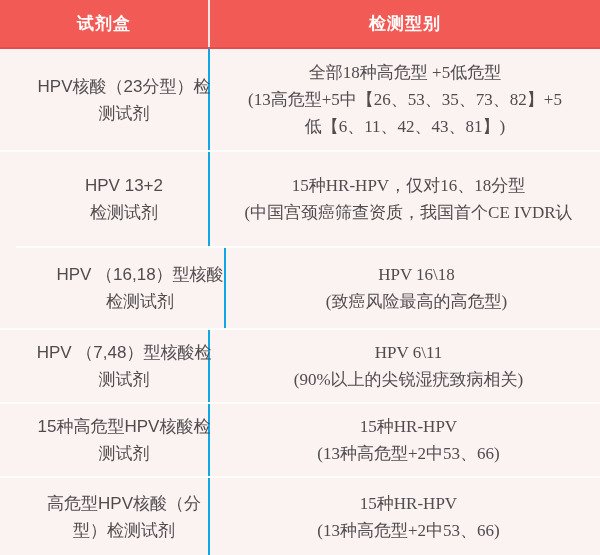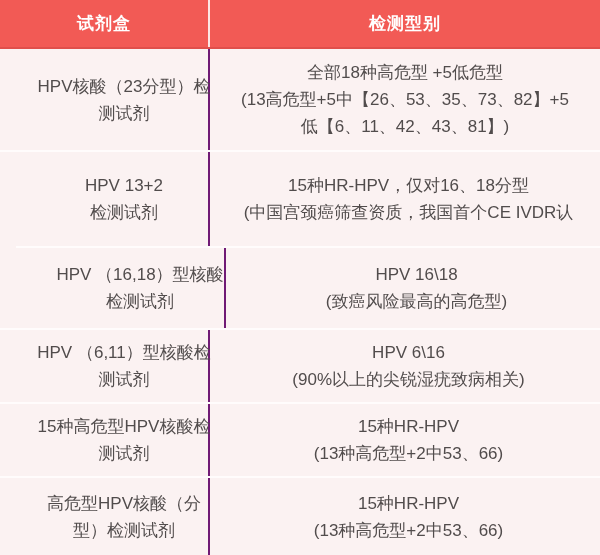--- a/index.html
+++ b/index.html
@@ -49,25 +49,26 @@
     box-sizing: border-box;
   }
   .cell.left {
     width: 210px;
     flex: 0 0 210px;
   }
   .header-row .cell.left {
     border-right: 2px solid rgba(255,255,255,0.85);
   }
   .row .cell.left {
-    border-right: 2px solid #701a75;
+    border-right: 2px solid #0ea5e9;
     padding-left: 40px;
   }
   .cell.right {
     flex: 1 1 auto;
+    font-family: Liberation Serif, serif;
   }
   .row .cell {
     display: flex;
     flex-direction: column;
     align-items: center;
     justify-content: center;
     font-size: 17px;
   }
   .line {
     line-height: 27px;
@@ -126,25 +127,25 @@
         <div class="line">检测试剂</div>
       </div>
       <div class="cell right">
         <div class="line">HPV 16\18</div>
         <div class="line">(致癌风险最高的高危型)</div>
       </div>
     </div>
 
     <div class="row r4">
       <div class="cell left">
-        <div class="line">HPV （6,11）型核酸检</div>
+        <div class="line">HPV （7,48）型核酸检</div>
         <div class="line">测试剂</div>
       </div>
       <div class="cell right">
-        <div class="line">HPV 6\16</div>
+        <div class="line">HPV 6\11</div>
         <div class="line">(90%以上的尖锐湿疣致病相关)</div>
       </div>
     </div>
 
     <div class="row r5">
       <div class="cell left">
         <div class="line">15种高危型HPV核酸检</div>
         <div class="line">测试剂</div>
       </div>
       <div class="cell right">

